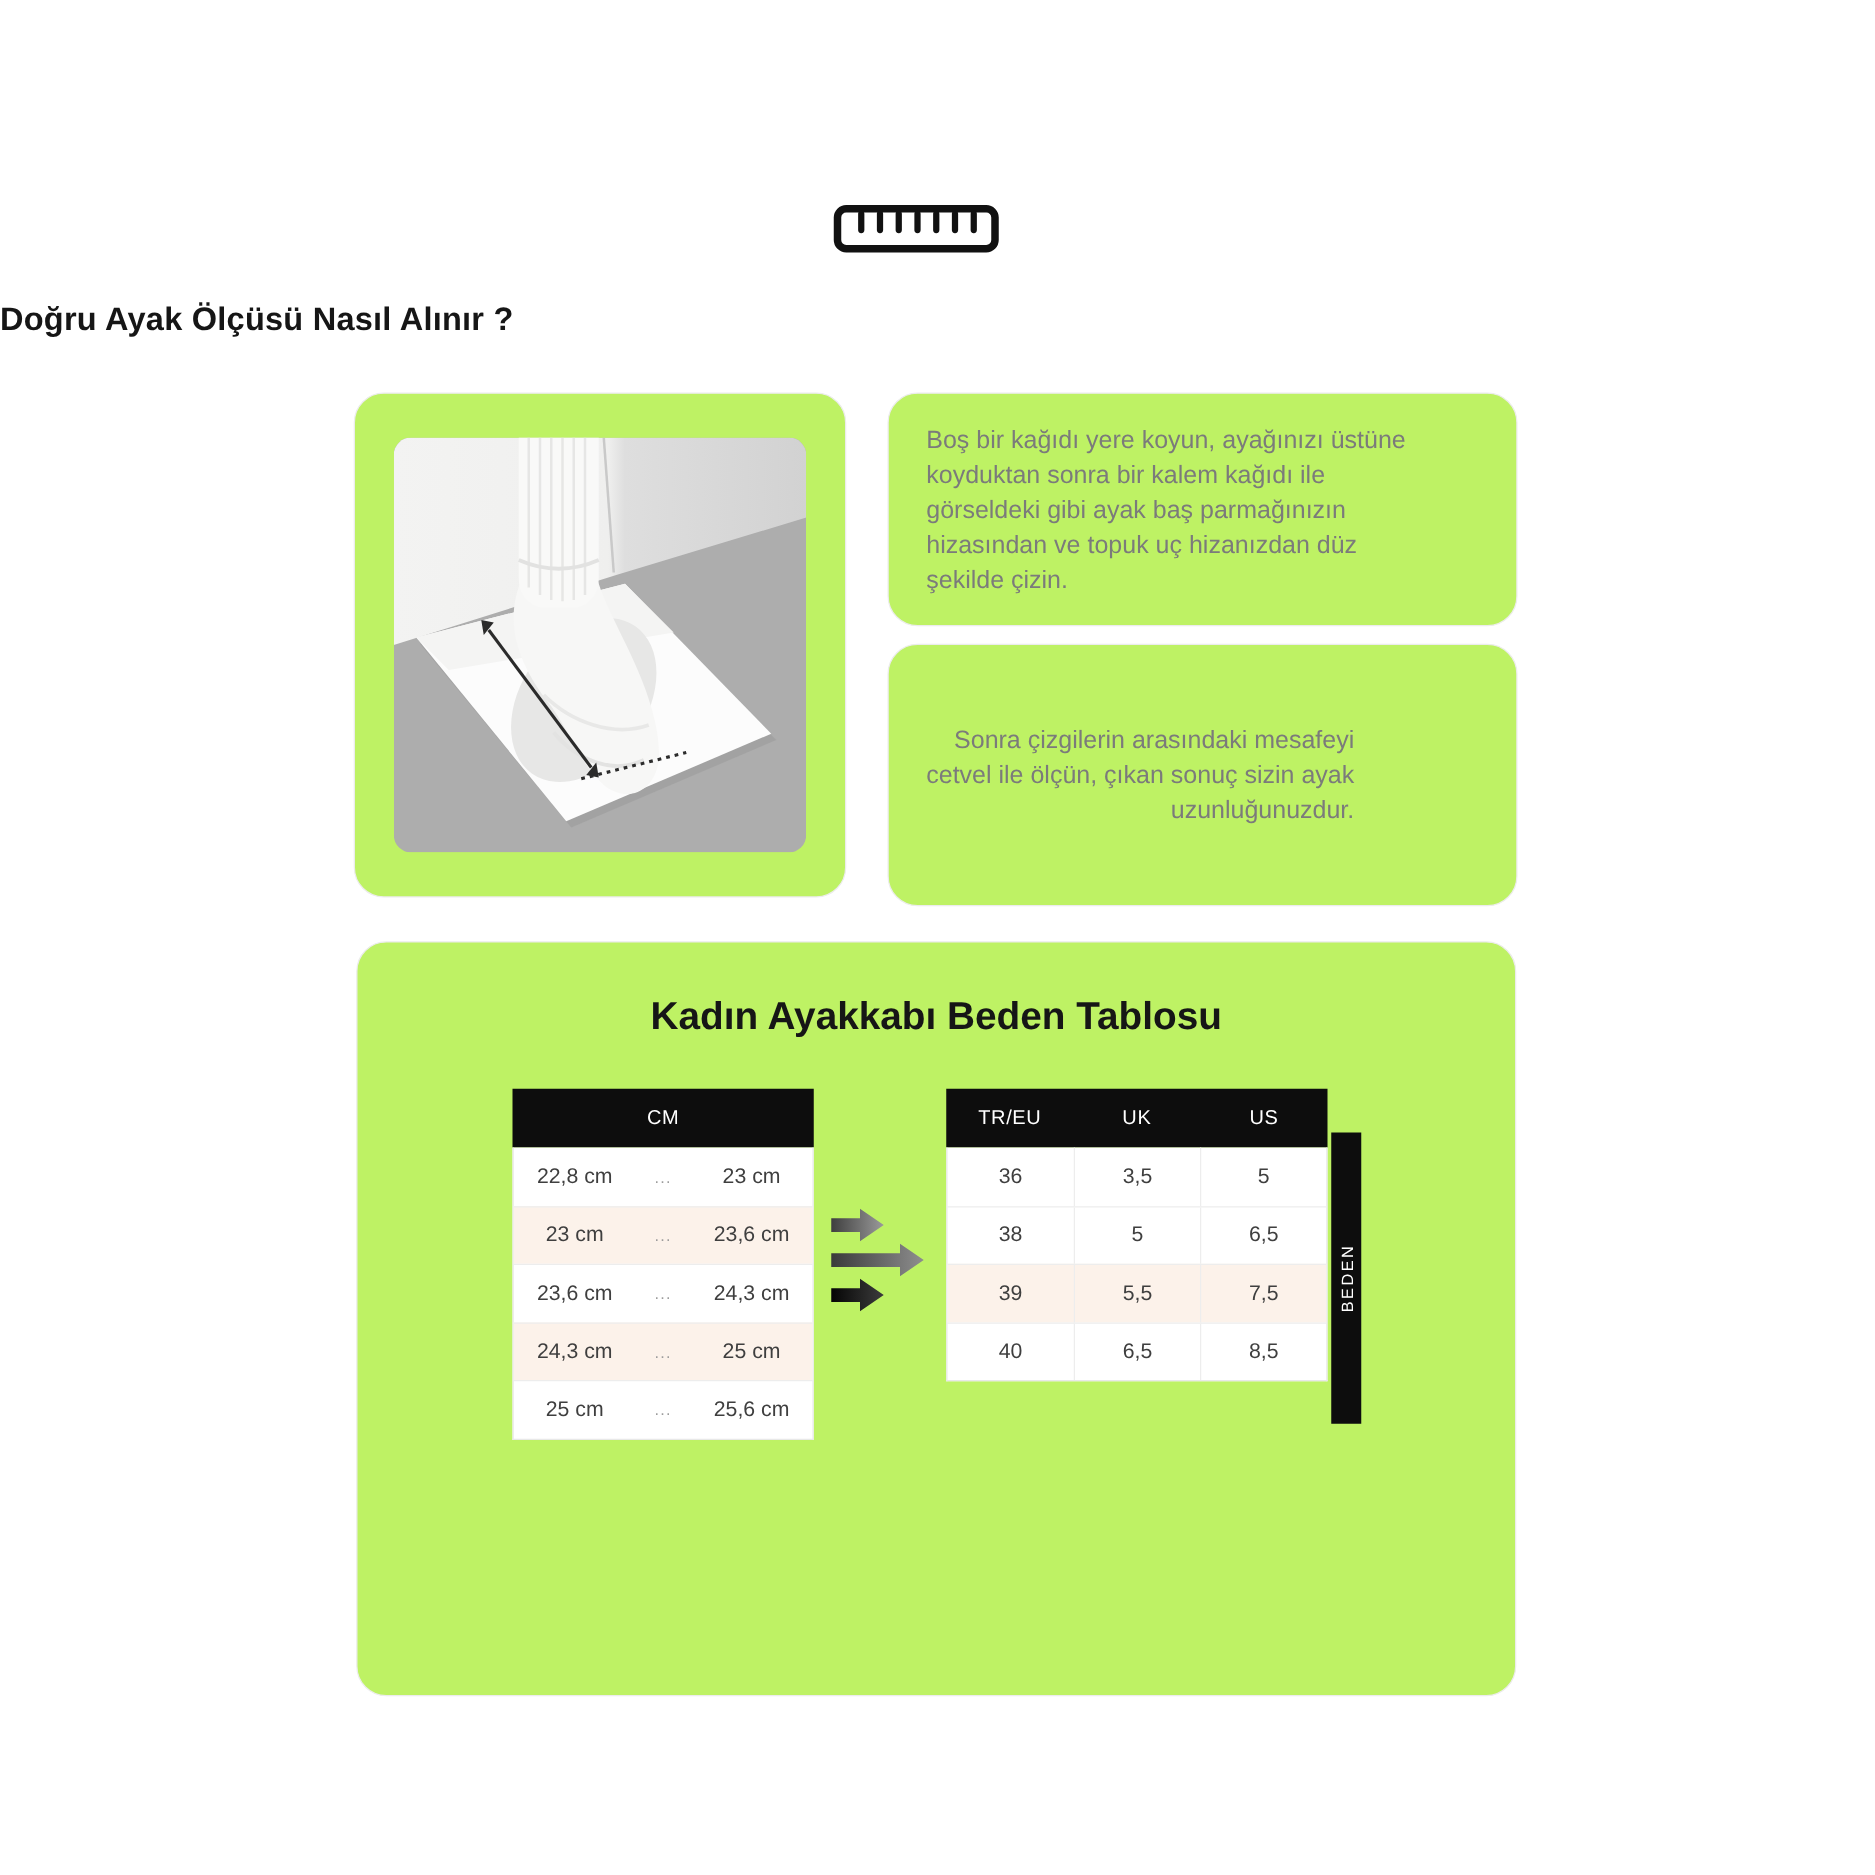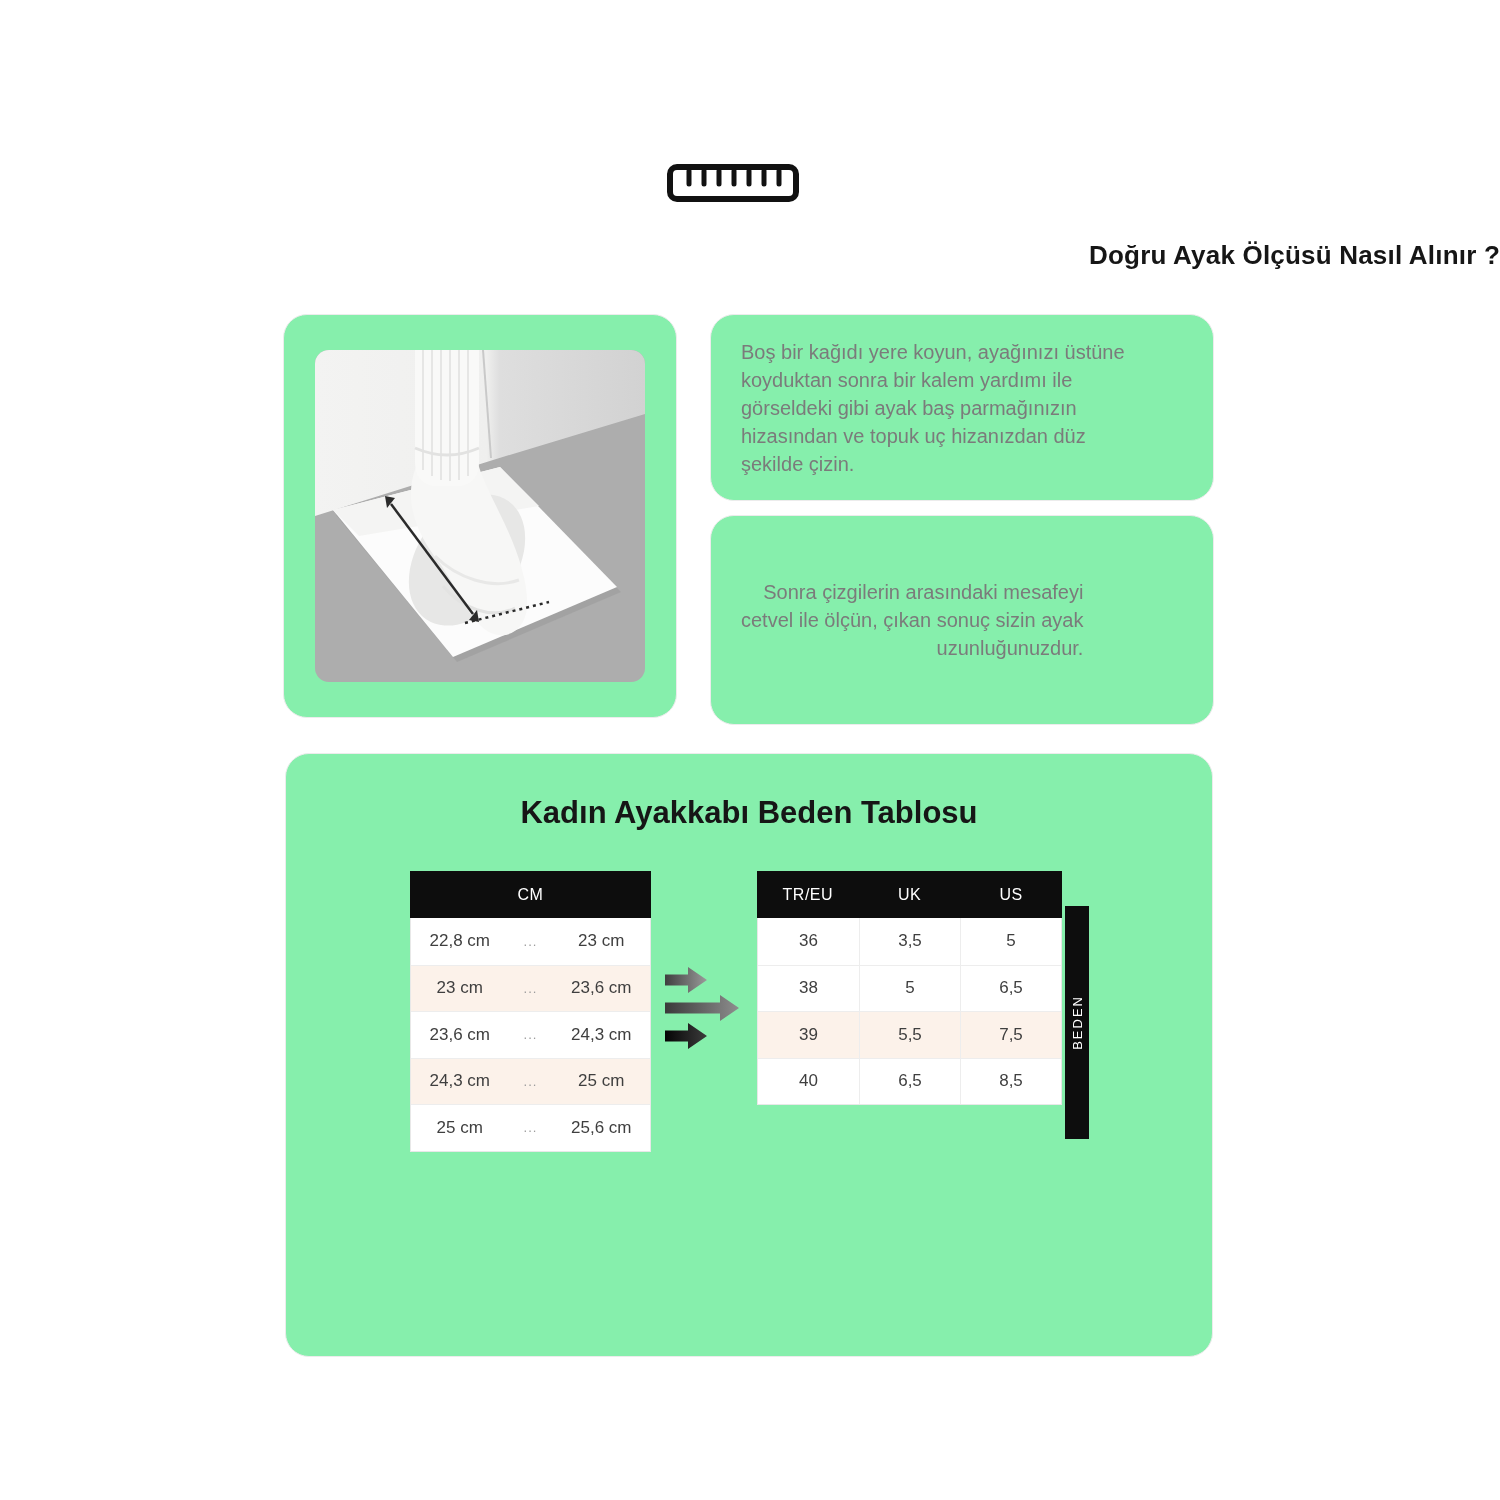--- a/index.html
+++ b/index.html
@@ -4,25 +4,25 @@
 <style>
   html,body{margin:0;padding:0;}
   body{
     width:1500px;height:1500px;background:#ffffff;position:relative;
     font-family:"Liberation Sans", sans-serif;color:#161616;overflow:hidden;
   }
   .abs{position:absolute;}
 
   
   .ruler-wrap{left:666px;top:163px;width:134px;height:40px;}
-  .main-title{left:0;top:240px;width:1500px;text-align:right;
+  .main-title{left:0;top:240px;width:1500px;text-align:left;
     font-size:26px;font-weight:bold;color:#161616;letter-spacing:.2px;}
 
   
-  .card{border:1px solid #ececec;border-radius:24px;background:#86efac;box-sizing:border-box;}
+  .card{border:1px solid #ececec;border-radius:24px;background:#bef264;box-sizing:border-box;}
   .photo-card{left:283px;top:314px;width:394px;height:404px;}
   .photo{left:315px;top:350px;width:330px;height:332px;border-radius:14px;overflow:hidden;}
   .instr-card-1{left:710px;top:314px;width:504px;height:187px;}
   .instr-card-2{left:710px;top:515px;width:504px;height:210px;display:flex;align-items:center;text-align:right;}
   .instr-text{padding-left:30px;font-size:20px;line-height:28px;color:#7b7b7b;}
   .instr-card-1 .instr-text{padding-top:23px;}
   .instr-line{white-space:nowrap;}
 
   
   .table-card{left:285px;top:753px;width:928px;height:604px;}
@@ -128,21 +128,21 @@
       </g>
 
       <line x1="150" y1="273" x2="234" y2="252" stroke="#2b2b2b" stroke-width="2.5" stroke-dasharray="3 4"></line>
     </svg>
   </div>
 </div>
 
 <div class="abs card instr-card-1">
   <div class="instr-text">
     <div class="instr-line">Boş bir kağıdı yere koyun, ayağınızı üstüne</div>
-    <div class="instr-line">koyduktan sonra bir kalem yardımı ile</div>
+    <div class="instr-line">koyduktan sonra bir kalem kağıdı ile</div>
     <div class="instr-line">görseldeki gibi ayak baş parmağınızın</div>
     <div class="instr-line">hizasından ve topuk uç hizanızdan düz</div>
     <div class="instr-line">şekilde çizin.</div>
   </div>
 </div>
 
 <div class="abs card instr-card-2">
   <div class="instr-text">
     <div class="instr-line">Sonra çizgilerin arasındaki mesafeyi</div>
     <div class="instr-line">cetvel ile ölçün, çıkan sonuç sizin ayak</div>

